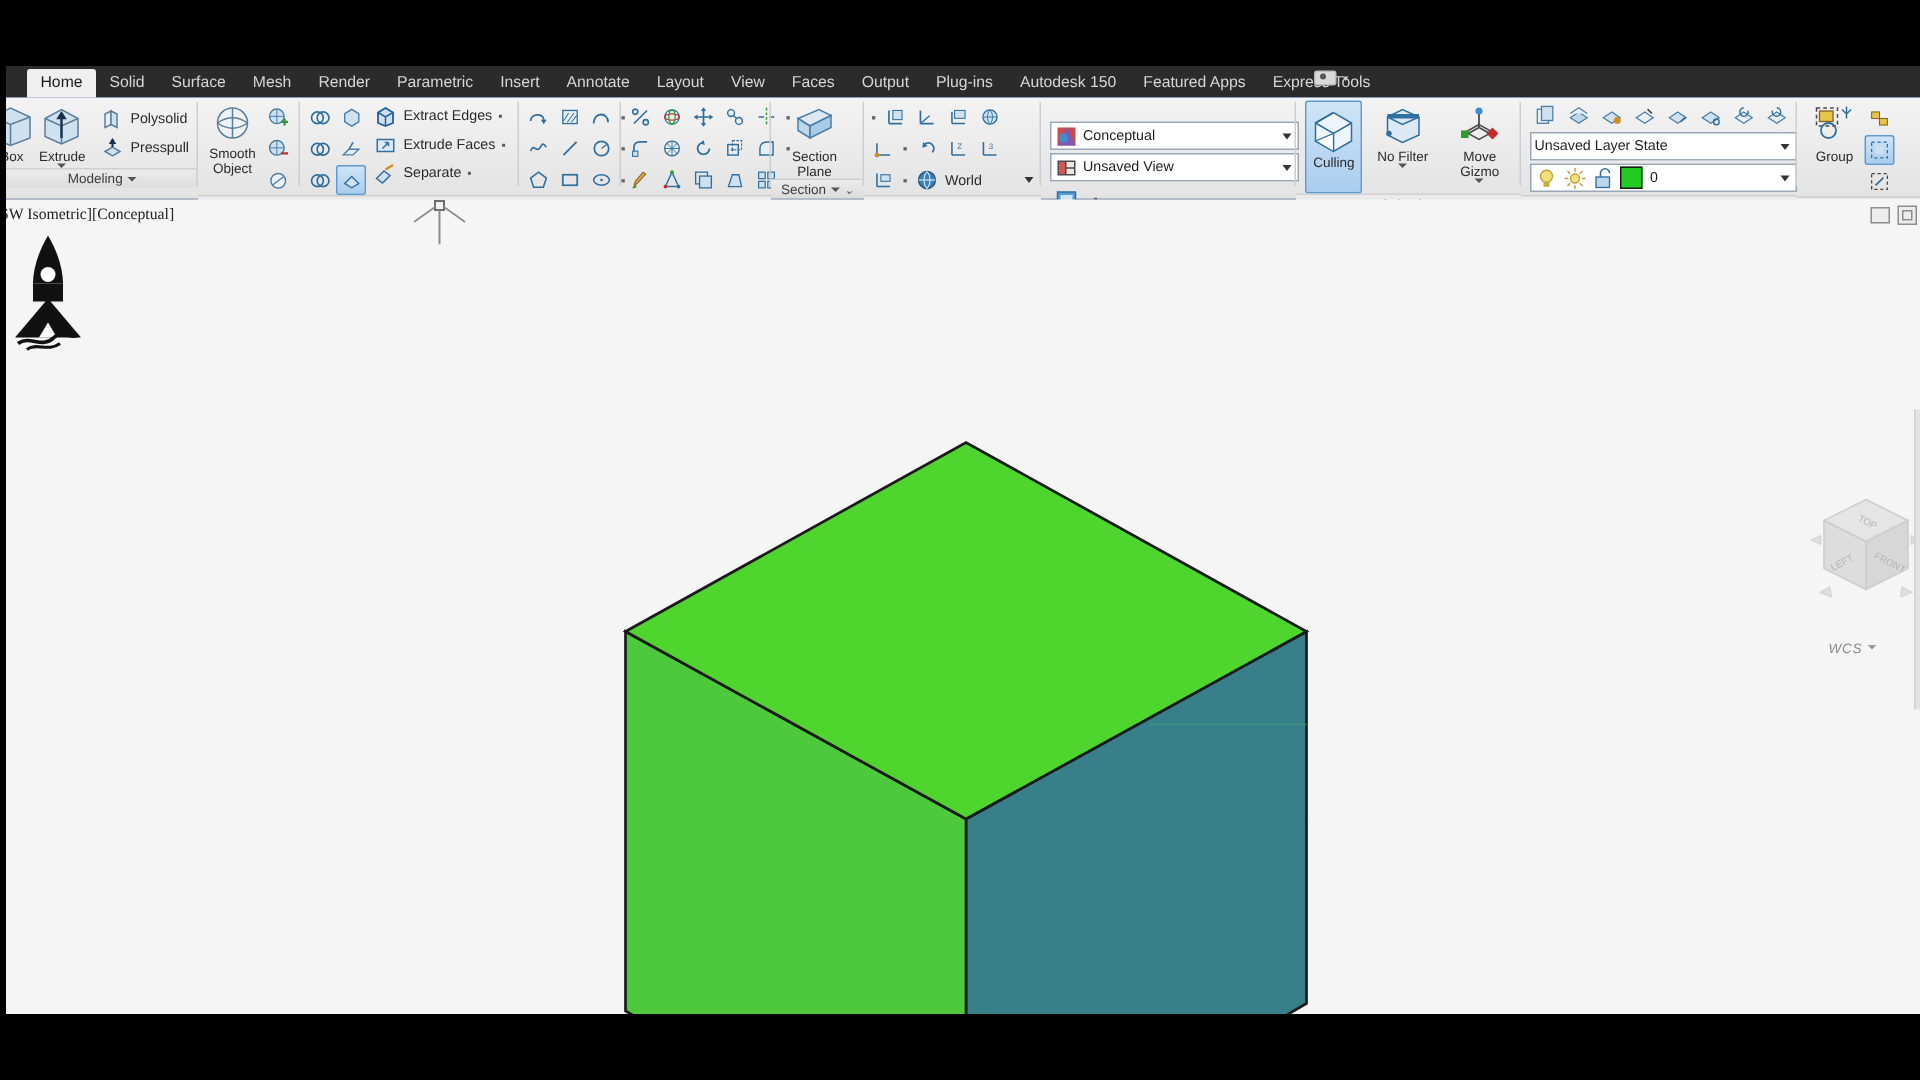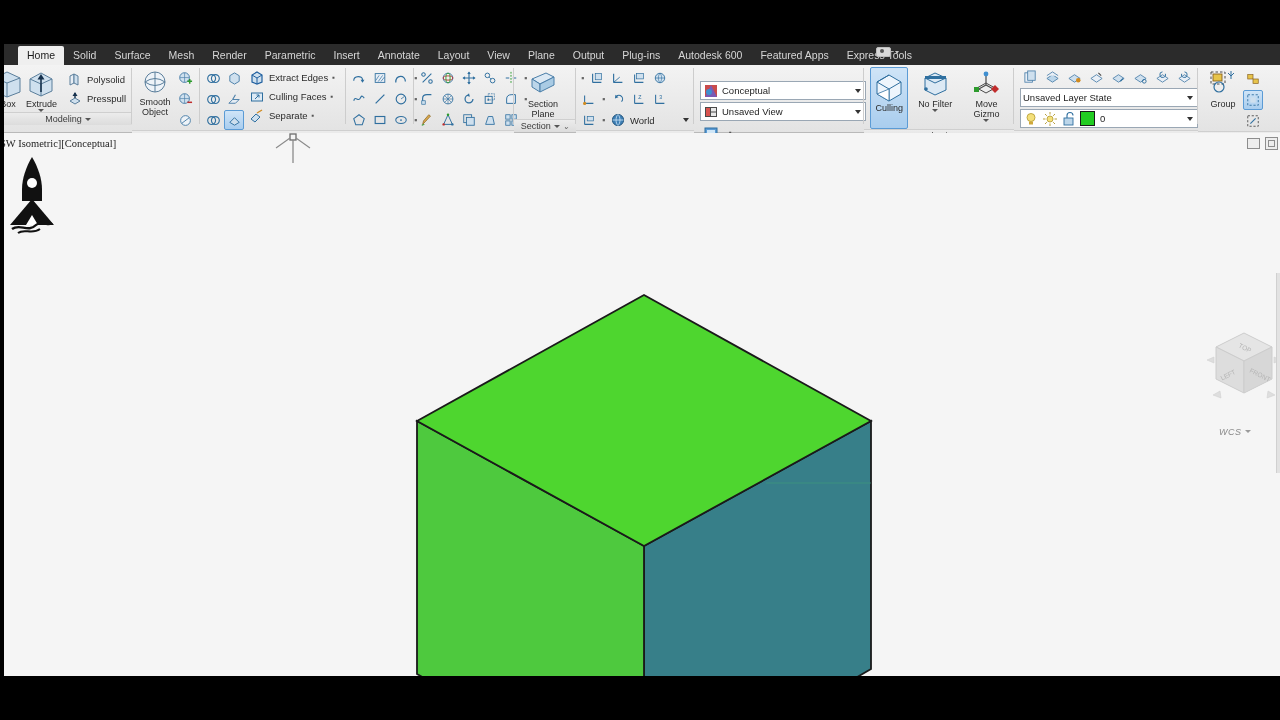--- a/index.html
+++ b/index.html
@@ -94,24 +94,24 @@
         <div class="tab active">Home</div>
         <div class="tab">Solid</div>
         <div class="tab">Surface</div>
         <div class="tab">Mesh</div>
         <div class="tab">Render</div>
         <div class="tab">Parametric</div>
         <div class="tab">Insert</div>
         <div class="tab">Annotate</div>
         <div class="tab">Layout</div>
         <div class="tab">View</div>
-        <div class="tab">Plane</div>
+        <div class="tab">Faces</div>
         <div class="tab">Output</div>
         <div class="tab">Plug-ins</div>
-        <div class="tab">Autodesk 600</div>
+        <div class="tab">Autodesk 150</div>
         <div class="tab">Featured Apps</div>
         <div class="tab">Express Tools</div>
       </div>
       <div class="tabextra">
         <span class="camglyph"></span>
         <span class="tinycaret"></span>
       </div>
     </div>
 
     <div class="ribbon">
@@ -267,21 +267,21 @@
                   <path d="M3,5 L8,8 L13,5 M8,8 L8,14" fill="none" stroke="#1f5f9f" stroke-width="1"></path>
                 </svg>
                 <span class="txt">Extract Edges</span>
                 <span class="caret">▪</span>
               </div>
               <div class="smallrow">
                 <svg class="icobox" viewBox="0 0 16 16">
                   <rect x="2.5" y="4" width="11" height="8" fill="#dce9f4" stroke="#2f6f9f" stroke-width="1"></rect>
                   <path d="M6,10 L10,6 M10,6 L7.5,6 M10,6 L10,8.5" stroke="#2f6f9f" stroke-width="1" fill="none"></path>
                 </svg>
-                <span class="txt">Culling Faces</span>
+                <span class="txt">Extrude Faces</span>
                 <span class="caret">▪</span>
               </div>
               <div class="smallrow">
                 <svg class="icobox" viewBox="0 0 16 16">
                   <path d="M2,11 L7,6 L11,9 L6,14 Z" fill="#cfe0ee" stroke="#2f6f9f" stroke-width="1"></path>
                   <path d="M8,5 L13,2" stroke="#d08a1f" stroke-width="1.4"></path>
                 </svg>
                 <span class="txt">Separate</span>
                 <span class="caret">▪</span>
               </div>

